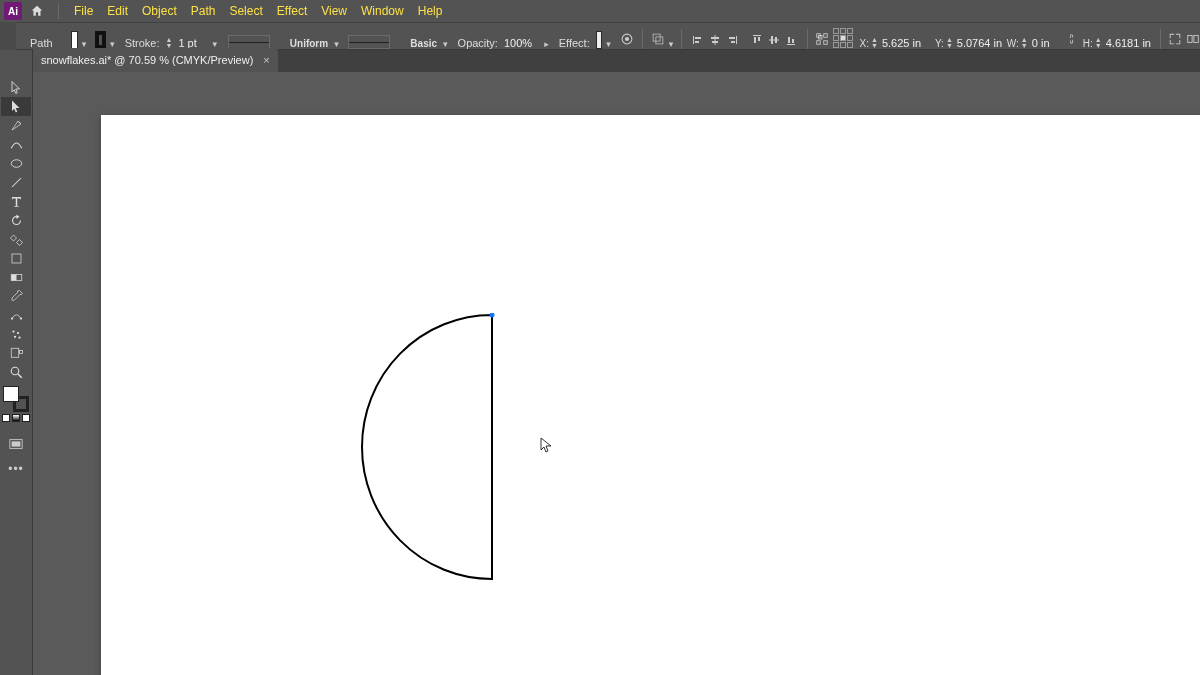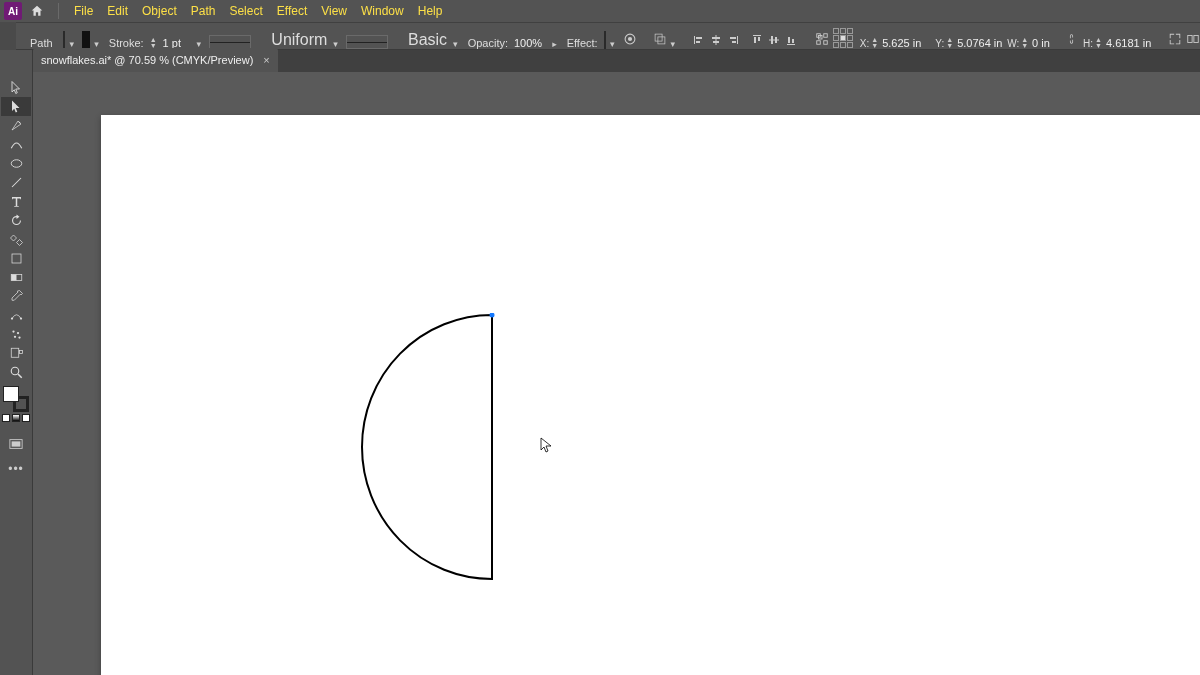--- a/index.html
+++ b/index.html
@@ -16,21 +16,21 @@
 
 .control-bar { position:absolute; top:22px; left:16px; right:0; height:28px; background:#535353; border-top:1px solid #404040; border-bottom:1px solid #3a3a3a; display:flex; align-items:flex-end; padding-left:8px; gap:4px; font-size:11px; color:#ddd; }
 .ctl-label { margin:0 2px 0 6px; font-size:11px; }
 .swatch { width:18px; height:18px; border:1px solid #2a2a2a; display:inline-block; }
 .dd-arrow { width:10px; text-align:center; font-size:9px; color:#ccc; cursor:pointer; }
 .stepper { display:flex; flex-direction:column; font-size:7px; line-height:6px; color:#ccc; margin-right:2px; cursor:pointer; }
 .num-field { background:#535353; color:#eee; border:none; width:46px; font-size:11px; text-align:left; }
 .num-field.short { width:30px; }
 .line-prev { width:60px; height:14px; background:#535353; display:flex; align-items:center; justify-content:center; border:1px solid #6a6a6a; }
 .line-prev .ln { width:40px; height:1px; background:#222; }
-.line-lbl { font-size:16px; margin-left:16px; margin-right:2px; }
+.line-lbl { font-size:10px; margin-left:16px; margin-right:2px;font-weight:bold; }
 .divider-v { width:1px; height:20px; background:#6a6a6a; margin:0 4px; }
 .icon-btn { width:20px; height:20px; display:flex; align-items:center; justify-content:center; cursor:pointer; color:#ccc; font-size:12px; }
 .icon-btn svg { width:14px; height:14px; fill:#ccc; }
 .align-grp { display:flex; gap:1px; }
 .align-grp .ab { width:16px; height:18px; background:#535353; display:flex; align-items:center; justify-content:center; cursor:pointer; }
 .align-grp .ab svg { width:12px; height:12px; fill:#ccc; }
 .ref-grid { width:22px; height:22px; display:grid; grid-template-columns:repeat(3,6px); grid-template-rows:repeat(3,6px); gap:1px; align-content:center; justify-content:center; }
 .ref-grid .c { width:6px; height:6px; border:1px solid #999; }
 .ref-grid .c.sel { background:#ddd; }
 .xywh { display:flex; align-items:center; gap:2px; }

